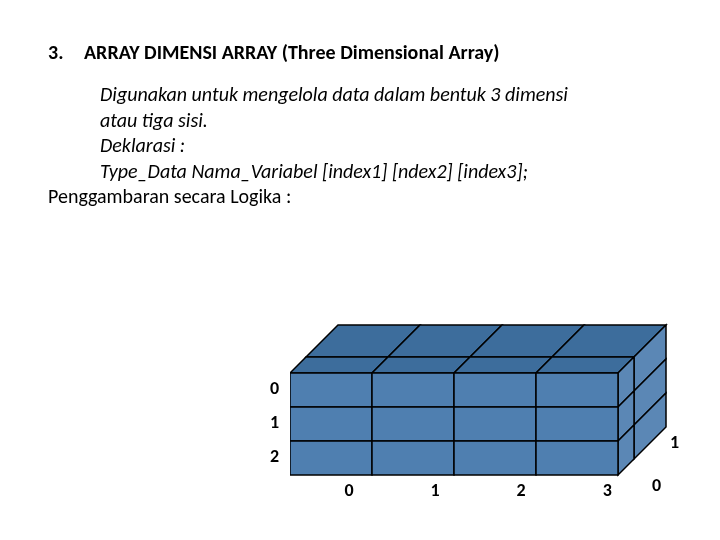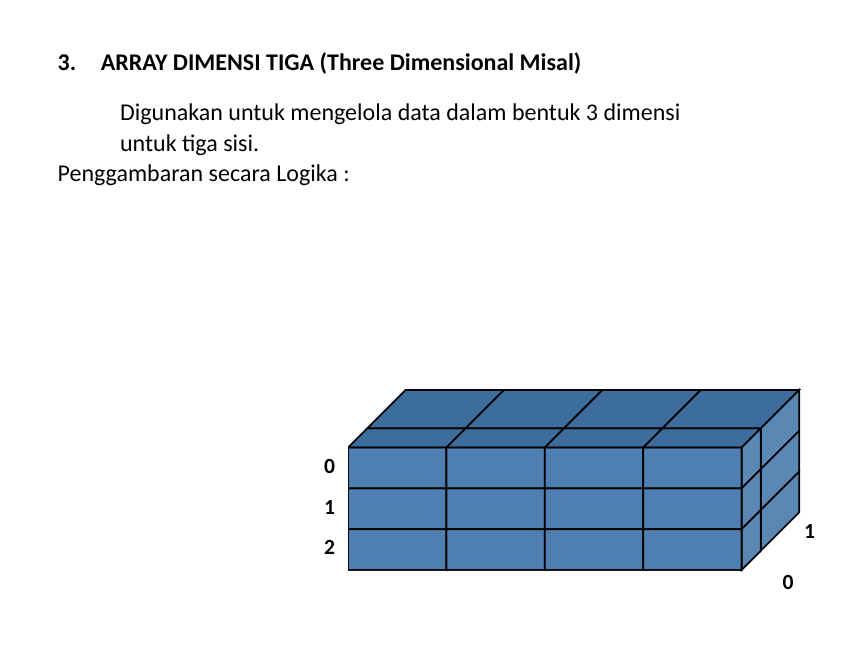--- a/index.html
+++ b/index.html
@@ -21,20 +21,21 @@
     align-items: baseline;
     font-weight: bold;
     margin-bottom: 18px;
   }
   .heading-num {
     width: 36px;
   }
   .body-block {
     margin-left: 52px;
     line-height: 1.28;
+    font-style: italic;
   }
   .logika {
     margin-left: 0;
   }
   .diagram {
     position: absolute;
     left: 290px;
     top: 315px;
   }
   .row-labels {
@@ -77,25 +78,27 @@
   svg {
     display: block;
   }
 </style>
 </head>
 <body>
 
 <div class="content">
   <div class="heading-row">
     <span class="heading-num">3.</span>
-    <span>ARRAY DIMENSI TIGA (Three Dimensional Misal)</span>
+    <span>ARRAY DIMENSI ARRAY (Three Dimensional Array)</span>
   </div>
   <div class="body-block">
     <div>Digunakan untuk mengelola data dalam bentuk 3 dimensi</div>
-    <div>untuk tiga sisi.</div>
+    <div>atau tiga sisi.</div>
+    <div>Deklarasi :</div>
+    <div>Type_Data Nama_Variabel [index1] [ndex2] [index3];</div>
   </div>
   <div class="logika">Penggambaran secara Logika :</div>
 </div>
 
 <div class="diagram">
   <svg width="400" height="200">
 
     <g fill="#3d6d9c" stroke="#000" stroke-width="1.5">
 
       <polygon points="48,10 130,10 98,42 16,42"></polygon>
@@ -133,16 +136,22 @@
       <rect x="246" y="126" width="82" height="34"></rect>
     </g>
   </svg>
 
   <div class="row-labels">
     <div>0</div>
     <div>1</div>
     <div>2</div>
   </div>
 
+  <div class="col-labels">
+    <span>0</span>
+    <span>1</span>
+    <span>2</span>
+    <span>3</span>
+  </div>
 
   <div class="depth-labels depth-1">1</div>
   <div class="depth-labels depth-0">0</div>
 </div>
 
 </body></html>

